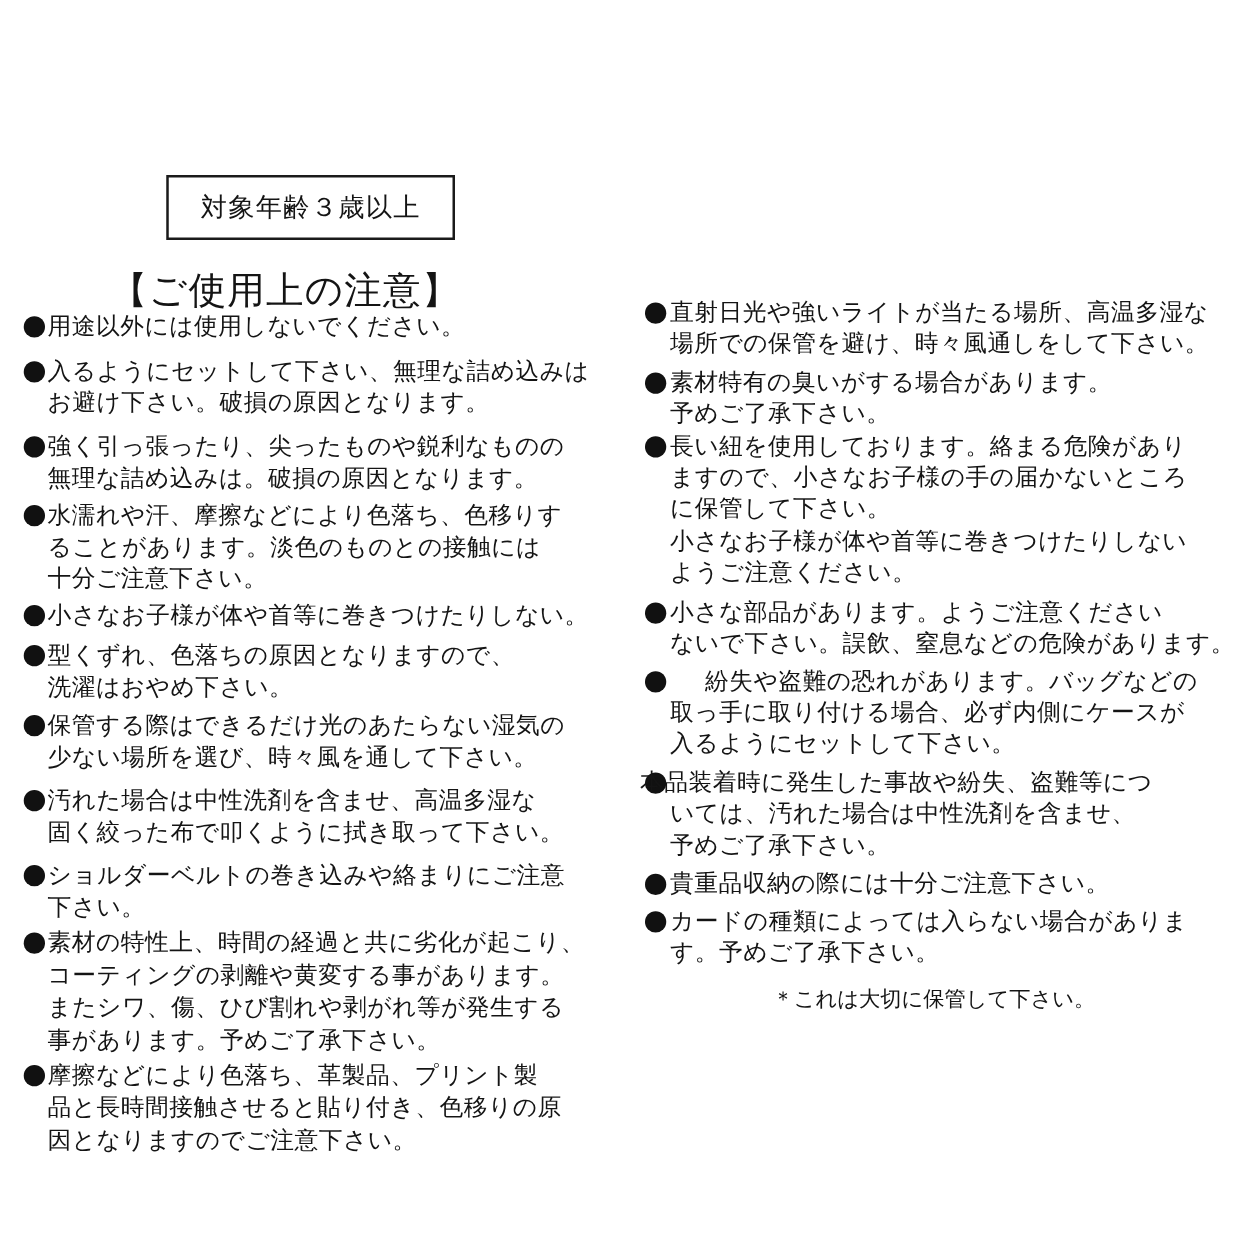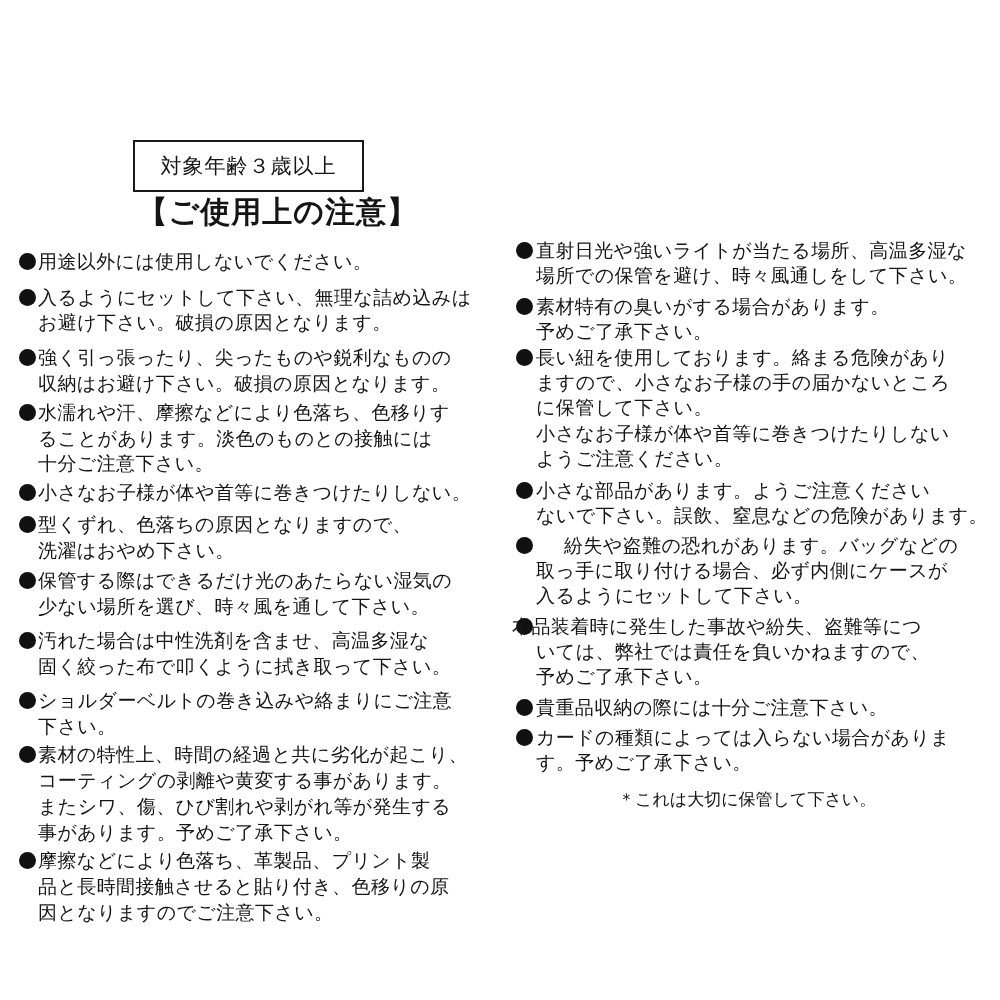--- a/index.html
+++ b/index.html
@@ -2,22 +2,22 @@
 <html><head>
 <meta charset="utf-8">
 <style>
   html, body { margin:0; padding:0; background:#ffffff; }
   body { width:1000px; height:1000px; position:relative; overflow:hidden;
          font-family:"DejaVu Sans", "Liberation Sans", sans-serif; color:#141414; }
   .age-box { position:absolute; left:133px; top:140px; width:231px; height:52px;
              border:2px solid #1a1a1a; box-sizing:border-box;
              display:flex; align-items:center; justify-content:center;
              font-size:21px; letter-spacing:1px; }
-  .title { position:absolute; left:88px; top:192px; width:330px; text-align:right;
-           font-size:30px; font-weight:bold; letter-spacing:1px; white-space:nowrap; }
+  .title { position:absolute; left:88px; top:212px; width:330px; text-align:left;
+           font-size:30px; font-weight:normal; letter-spacing:1px; white-space:nowrap; }
   .line { position:absolute; font-size:19px; line-height:24px; white-space:nowrap; letter-spacing:0.4px; }
   .bullet { position:absolute; width:17px; height:17px; border-radius:50%; background:#111; }
   .footnote { position:absolute; left:618px; top:788px; font-size:17px; white-space:nowrap; }
 </style>
 </head>
 <body>
 
 <div class="age-box">
   <span>対象年齢３歳以上</span>
 </div>
@@ -32,21 +32,21 @@
 
   <div>
     <span class="bullet" style="left:19px;top:289px"></span>
     <div class="line" style="left:38px;top:285px">入るようにセットして下さい、無理な詰め込みは</div>
     <div class="line" style="left:38px;top:310px">お避け下さい。破損の原因となります。</div>
   </div>
 
   <div>
     <span class="bullet" style="left:19px;top:349px"></span>
     <div class="line" style="left:38px;top:345px">強く引っ張ったり、尖ったものや鋭利なものの</div>
-    <div class="line" style="left:38px;top:371px">収納はお避け下さい。破損の原因となります。</div>
+    <div class="line" style="left:38px;top:371px">無理な詰め込みは。破損の原因となります。</div>
   </div>
 
   <div>
     <span class="bullet" style="left:19px;top:404px"></span>
     <div class="line" style="left:38px;top:400px">水濡れや汗、摩擦などにより色落ち、色移りす</div>
     <div class="line" style="left:38px;top:426px">ることがあります。淡色のものとの接触には</div>
     <div class="line" style="left:38px;top:451px">十分ご注意下さい。</div>
   </div>
 
   <div>
@@ -126,21 +126,21 @@
   <div>
     <span class="bullet" style="left:516px;top:537px"></span>
     <div class="line" style="left:564px;top:533px">紛失や盗難の恐れがあります。バッグなどの</div>
     <div class="line" style="left:536px;top:558px">取っ手に取り付ける場合、必ず内側にケースが</div>
     <div class="line" style="left:536px;top:583px">入るようにセットして下さい。</div>
   </div>
 
   <div>
     <span class="bullet" style="left:516px;top:618px"></span>
     <div class="line" style="left:512px;top:614px">本品装着時に発生した事故や紛失、盗難等につ</div>
-    <div class="line" style="left:536px;top:639px">いては、弊社では責任を負いかねますので、</div>
+    <div class="line" style="left:536px;top:639px">いては、汚れた場合は中性洗剤を含ませ、</div>
     <div class="line" style="left:536px;top:664px">予めご了承下さい。</div>
   </div>
 
   <div>
     <span class="bullet" style="left:516px;top:699px"></span>
     <div class="line" style="left:536px;top:695px">貴重品収納の際には十分ご注意下さい。</div>
   </div>
 
   <div>
     <span class="bullet" style="left:516px;top:729px"></span>

